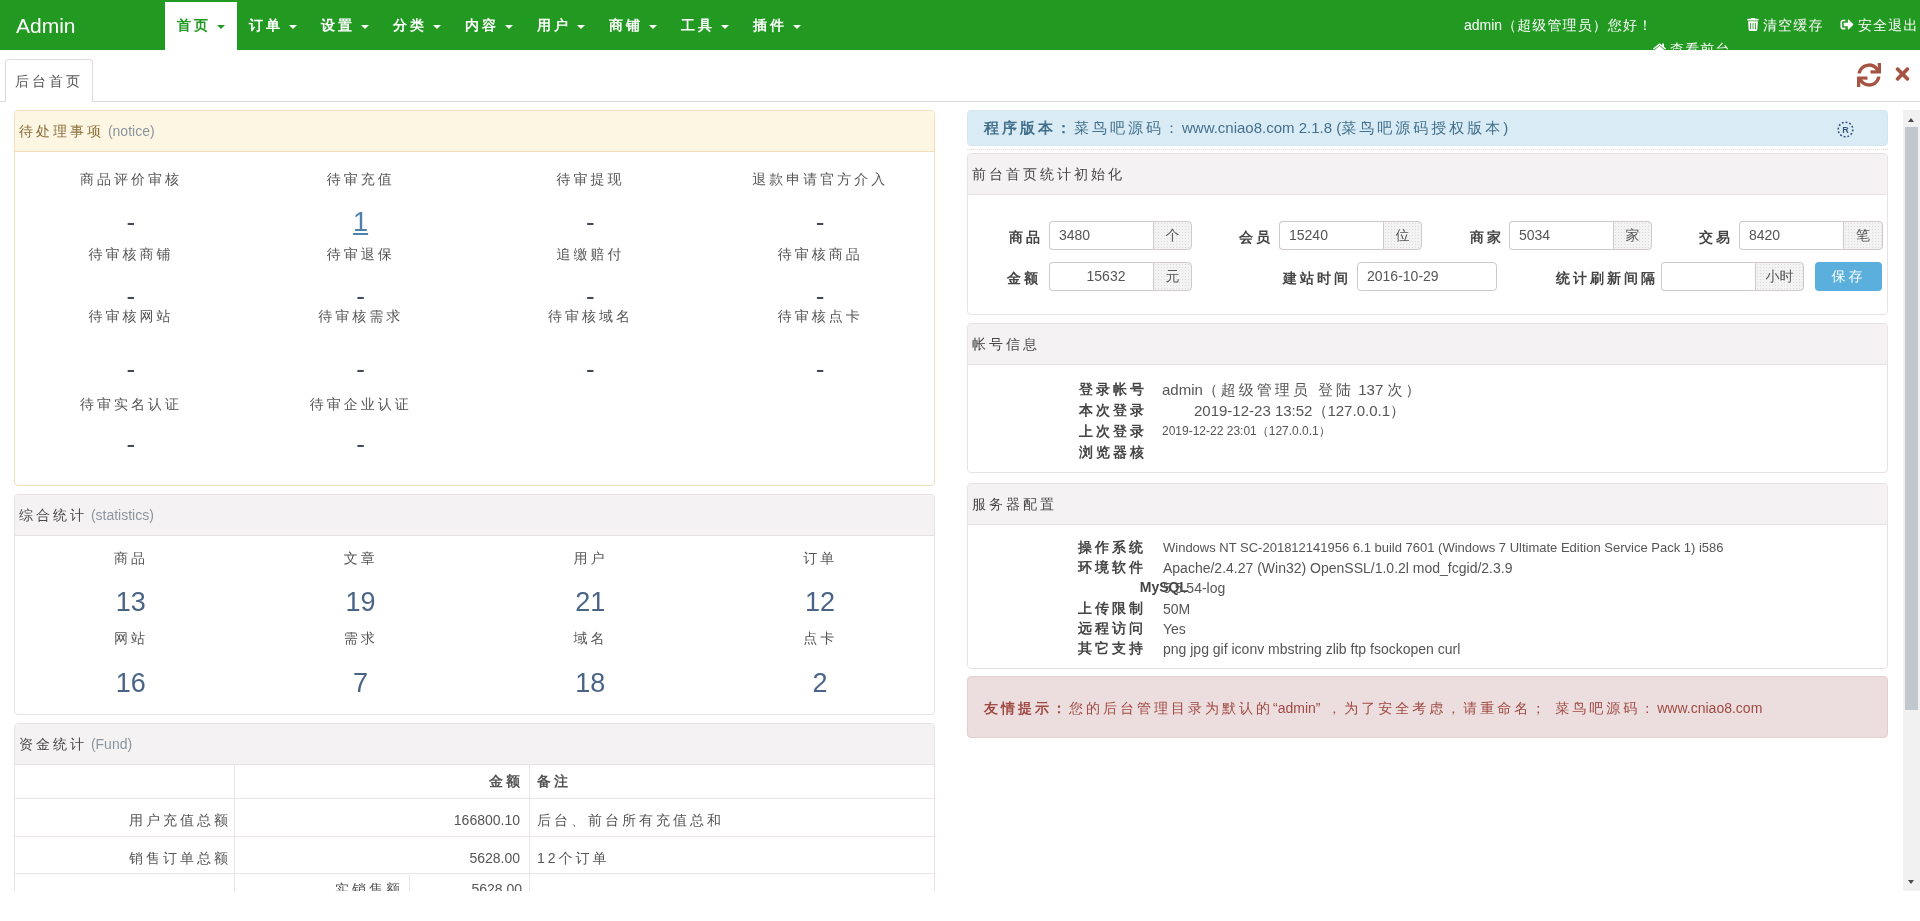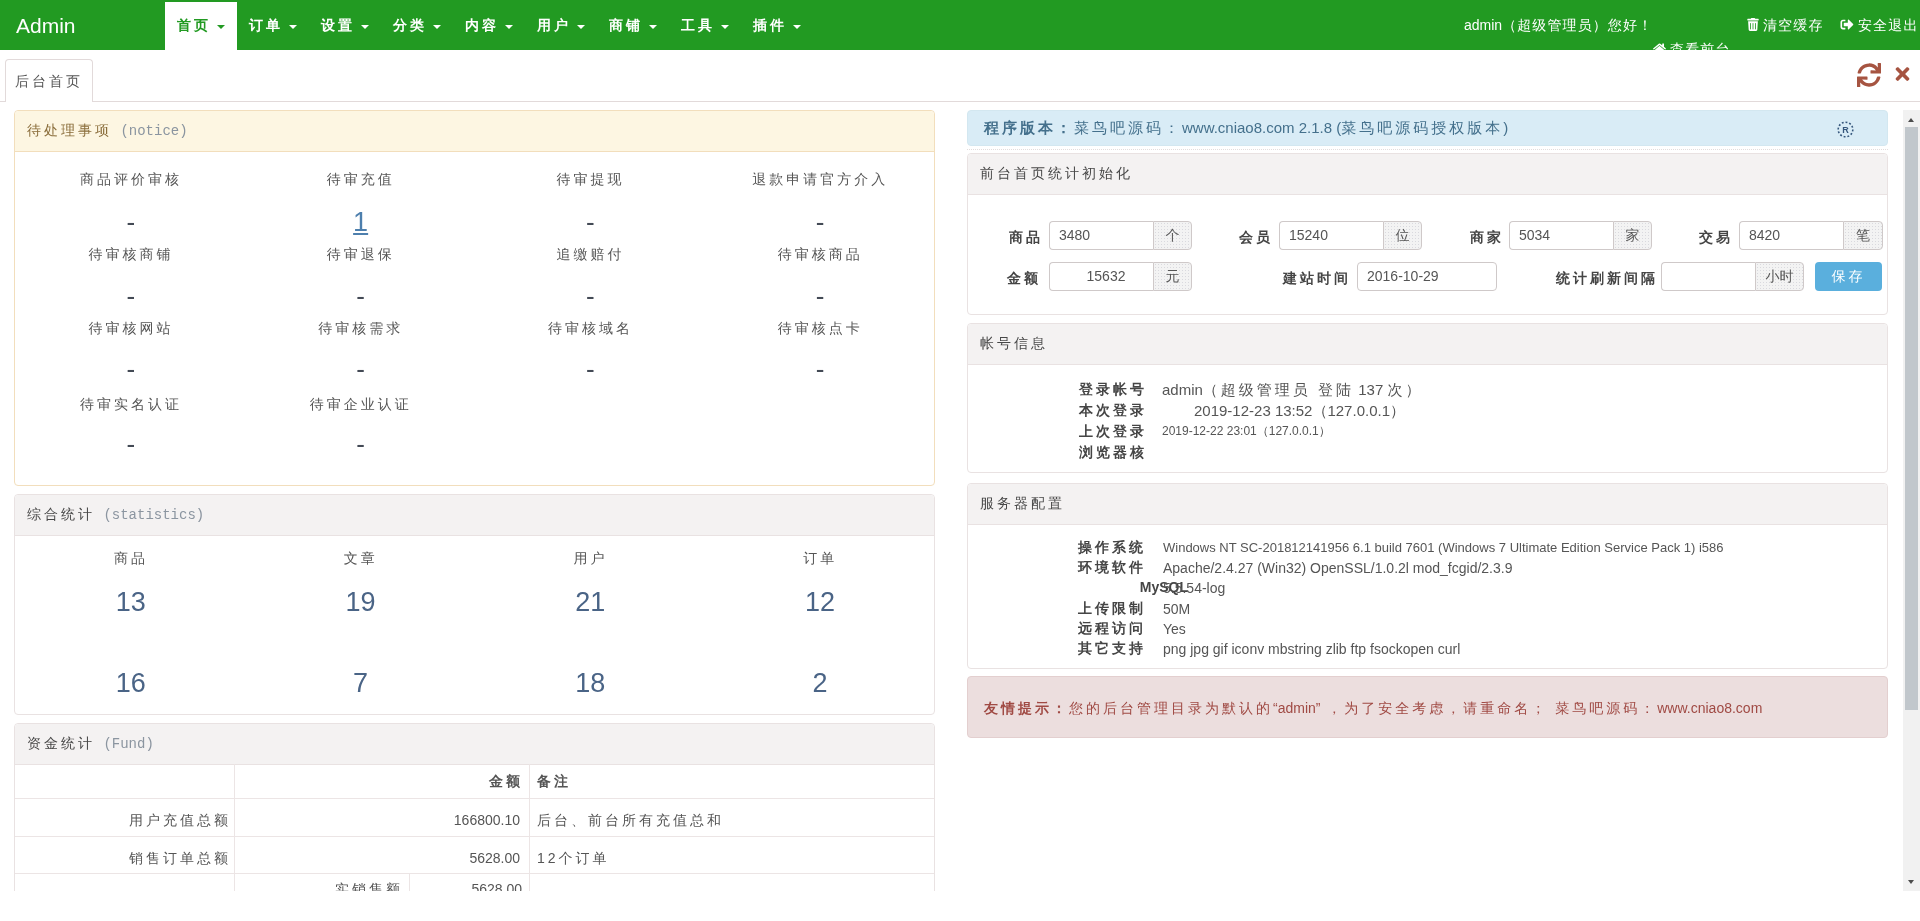--- a/index.html
+++ b/index.html
@@ -23,22 +23,22 @@
 
 #tabbar { position:absolute; top:50px; left:0; width:1920px; height:52px; background:#fff; z-index:20; }
 #tabbar .bline { position:absolute; left:0; bottom:0; width:1920px; height:1px; background:#e2dada; }
 #tab1 { position:absolute; left:5px; top:9px; width:88px; height:43px; background:#fff;
   border:1px solid #e2dada; border-bottom:none; border-radius:4px 4px 0 0; z-index:2;
   text-align:center; line-height:42px; color:#555; }
 
 
 .panel { position:absolute; background:#fff; border:1px solid #e9e2e2; border-radius:4px; }
 .phead { position:absolute; left:0; top:0; right:0; height:41px; background:#f4f2f2;
-  border-bottom:1px solid #e9e2e2; border-radius:4px 4px 0 0; line-height:40px; padding-left:12px;
-  color:#474747; font-size:14px;font-family:Liberation Mono, monospace; }
+  border-bottom:1px solid #e9e2e2; border-radius:4px 4px 0 0; line-height:40px; padding-left:4px;
+  color:#474747; font-size:14px; }
 .phead .sub { color:#8b95a0; letter-spacing:0; }
 .panel.warn { border-color:#f2debc; }
 .panel.warn .phead { background:#fdf6e2; border-bottom-color:#f2debc; color:#8a6d3b; }
 
 
 .grow { position:absolute; left:1px; width:919px; display:flex; }
 .grow > div { width:25%; text-align:center; }
 .glabel { font-size:14px; color:#555; }
 .gval { font-size:26px; color:#434a55; }
 .gval a { color:#4d7fad; text-decoration:underline; font-size:27px; }
@@ -165,21 +165,21 @@
         <div class="glabel cjk">待审退保</div>
         <div class="glabel cjk">追缴赔付</div>
         <div class="glabel cjk">待审核商品</div>
       </div>
   <div class="grow" style="top:281px;left:16px;">
         <div class="gval">-</div>
         <div class="gval">-</div>
         <div class="gval">-</div>
         <div class="gval">-</div>
       </div>
-  <div class="grow" style="top:320px;left:16px;">
+  <div class="grow" style="top:308px;left:16px;">
         <div class="glabel cjk">待审核网站</div>
         <div class="glabel cjk">待审核需求</div>
         <div class="glabel cjk">待审核域名</div>
         <div class="glabel cjk">待审核点卡</div>
       </div>
   <div class="grow" style="top:354px;left:16px;">
         <div class="gval">-</div>
         <div class="gval">-</div>
         <div class="gval">-</div>
         <div class="gval">-</div>
@@ -204,20 +204,26 @@
         <div class="glabel cjk">商品</div>
         <div class="glabel cjk">文章</div>
         <div class="glabel cjk">用户</div>
         <div class="glabel cjk">订单</div>
       </div>
   <div class="grow" style="top:587px;left:16px;">
         <div class="gnum">13</div>
         <div class="gnum">19</div>
         <div class="gnum">21</div>
         <div class="gnum">12</div>
+      </div>
+  <div class="grow" style="top:630px;left:16px;">
+        <div class="glabel cjk">网站</div>
+        <div class="glabel cjk">需求</div>
+        <div class="glabel cjk">域名</div>
+        <div class="glabel cjk">点卡</div>
       </div>
   <div class="grow" style="top:668px;left:16px;">
         <div class="gnum">16</div>
         <div class="gnum">7</div>
         <div class="gnum">18</div>
         <div class="gnum">2</div>
       </div>
 
   <div class="panel" style="left:14px;top:723px;width:921px;height:400px;">
     <div class="phead"><span class="cjk">资金统计</span> <span class="sub">(Fund)</span></div>

